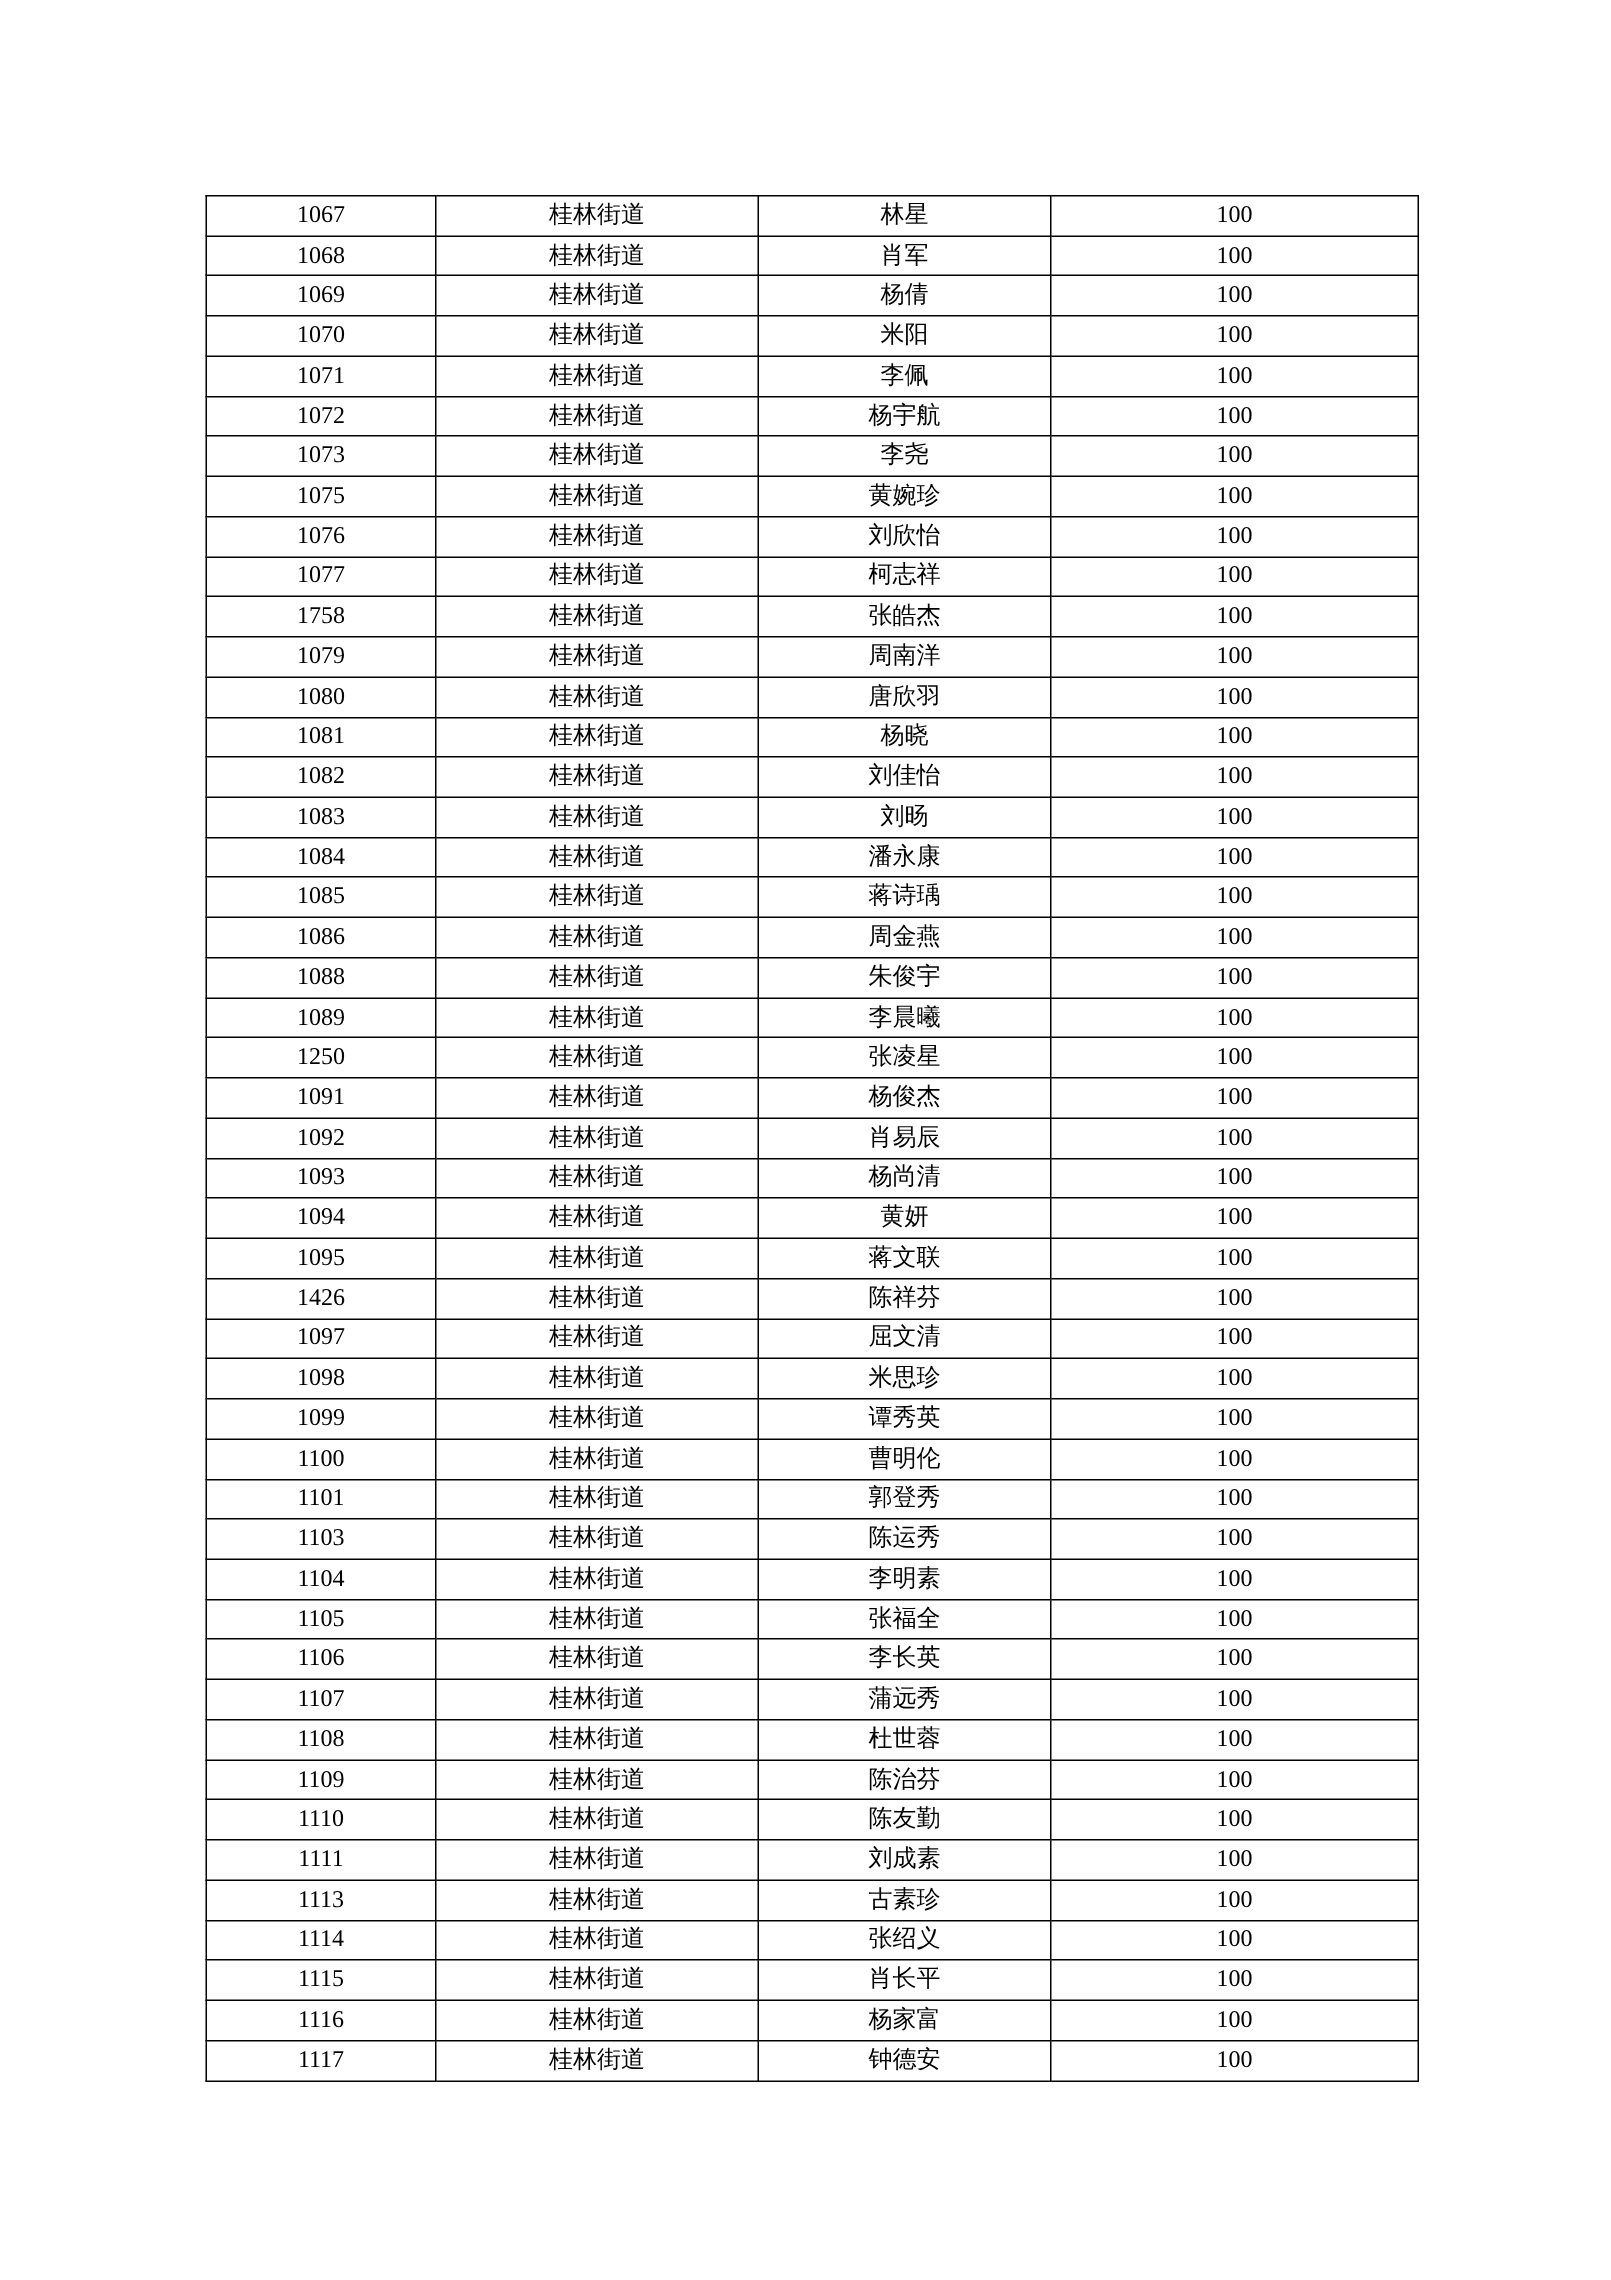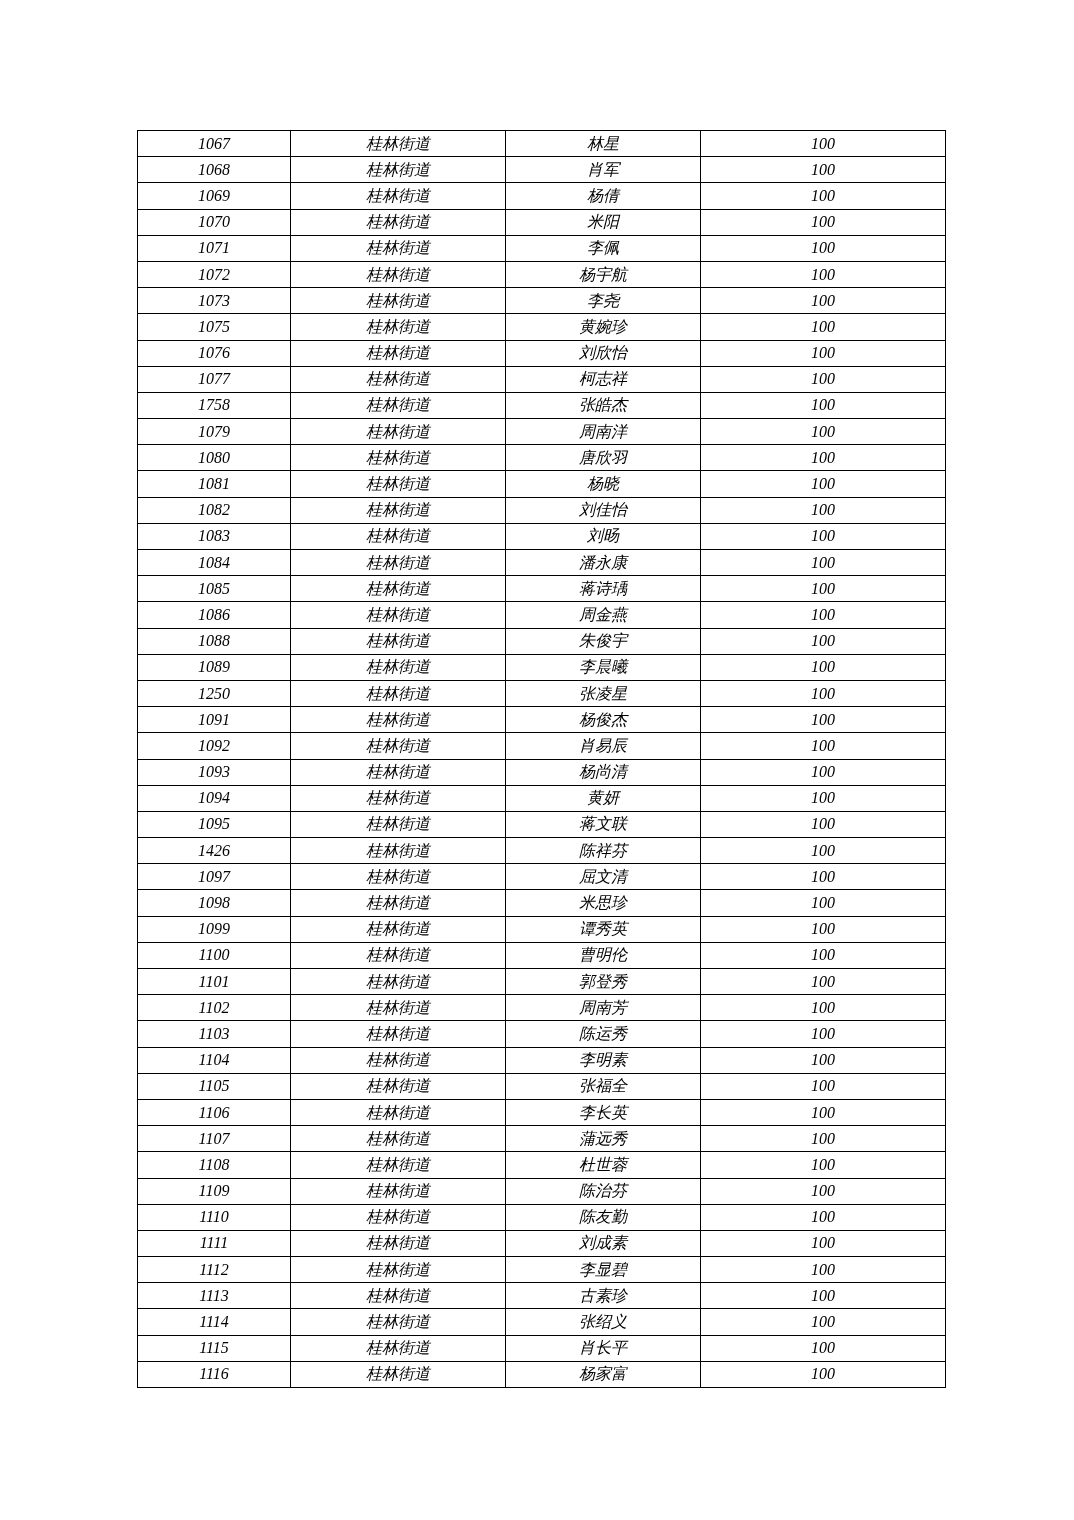--- a/index.html
+++ b/index.html
@@ -14,21 +14,20 @@
     font-family: "Liberation Serif", "DejaVu Serif", serif;
     color: #000000;
   }
   .page {
     position: absolute;
     left: 0;
     top: 0;
     width: 1074px;
     height: 1132px;
     background: #ffffff;
-    font-style: italic;
   }
   table.roster {
     position: absolute;
     left: 137px;
     top: 130px;
     width: 808px;
     height: 1258px;
     border-collapse: collapse;
     table-layout: fixed;
   }
@@ -251,26 +250,20 @@
           <td>曹明伦</td>
           <td>100</td>
         </tr>
         <tr>
           <td>1101</td>
           <td>桂林街道</td>
           <td>郭登秀</td>
           <td>100</td>
         </tr>
         <tr>
-          <td>1102</td>
-          <td>桂林街道</td>
-          <td>周南芳</td>
-          <td>100</td>
-        </tr>
-        <tr>
           <td>1103</td>
           <td>桂林街道</td>
           <td>陈运秀</td>
           <td>100</td>
         </tr>
         <tr>
           <td>1104</td>
           <td>桂林街道</td>
           <td>李明素</td>
           <td>100</td>
@@ -311,26 +304,20 @@
           <td>陈友勤</td>
           <td>100</td>
         </tr>
         <tr>
           <td>1111</td>
           <td>桂林街道</td>
           <td>刘成素</td>
           <td>100</td>
         </tr>
         <tr>
-          <td>1112</td>
-          <td>桂林街道</td>
-          <td>李显碧</td>
-          <td>100</td>
-        </tr>
-        <tr>
           <td>1113</td>
           <td>桂林街道</td>
           <td>古素珍</td>
           <td>100</td>
         </tr>
         <tr>
           <td>1114</td>
           <td>桂林街道</td>
           <td>张绍义</td>
           <td>100</td>
@@ -338,17 +325,23 @@
         <tr>
           <td>1115</td>
           <td>桂林街道</td>
           <td>肖长平</td>
           <td>100</td>
         </tr>
         <tr>
           <td>1116</td>
           <td>桂林街道</td>
           <td>杨家富</td>
+          <td>100</td>
+        </tr>
+        <tr>
+          <td>1117</td>
+          <td>桂林街道</td>
+          <td>钟德安</td>
           <td>100</td>
         </tr>
       </tbody>
   </table>
 </div>
 
 </body></html>

